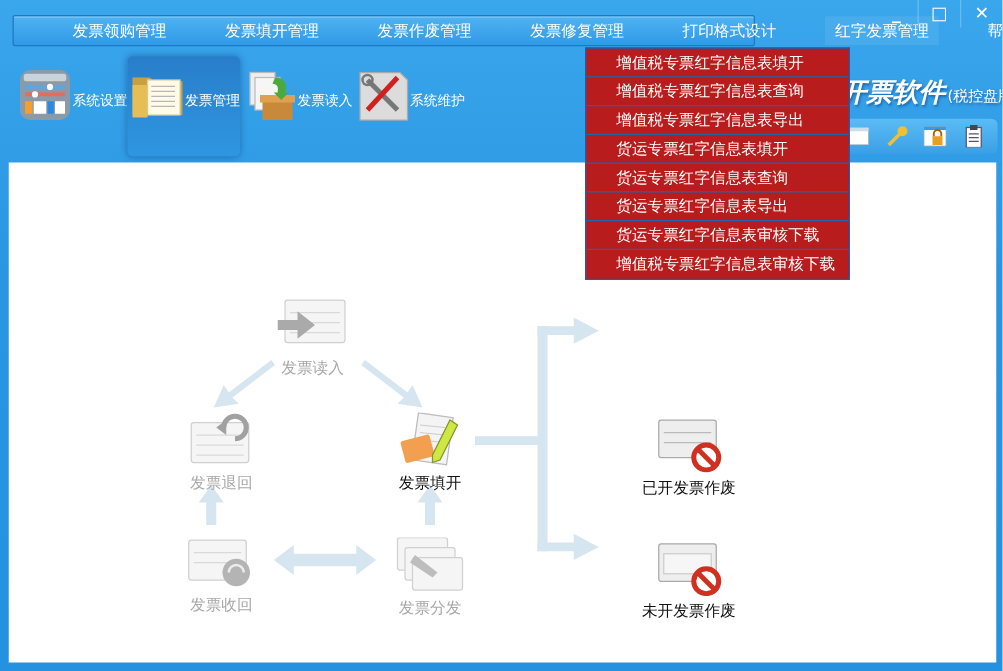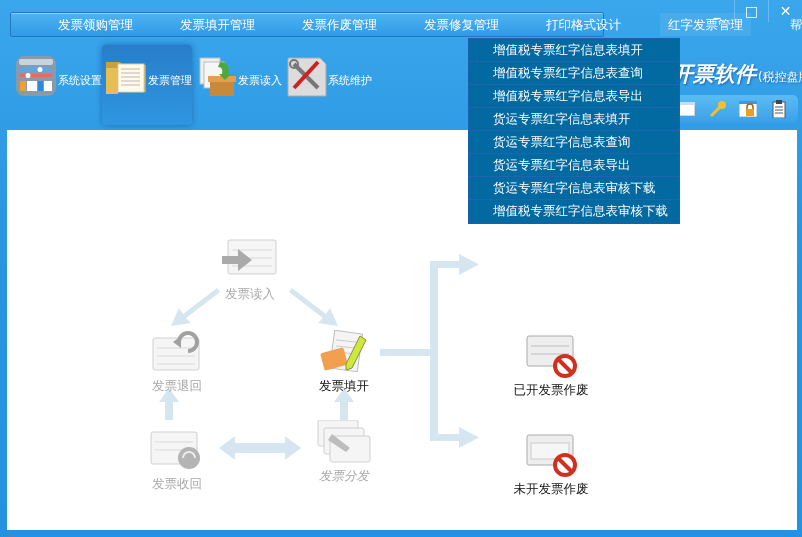--- a/index.html
+++ b/index.html
@@ -14,21 +14,21 @@
 .menu-item{color:#fff;font-size:12.5px;padding:0 8px;height:23px;line-height:23px;cursor:pointer;white-space:nowrap;margin-left:31px;}
 .toolbar{position:absolute;left:12px;top:45px;display:flex;}
 .tool{width:90px;height:80px;display:flex;flex-direction:row;align-items:center;justify-content:flex-end;padding-bottom:10px;color:#fff;font-size:11px;cursor:pointer;border-radius:4px;}
 .tool.active{background:linear-gradient(180deg,rgba(30,100,180,.6),rgba(40,130,210,.25));box-shadow:0 0 6px rgba(0,40,100,.4);}
 .tool .ico{width:44px;height:44px;margin-bottom:8px;}
 .brand{position:absolute;left:672px;top:60px;color:#fff;font-weight:bold;font-style:italic;font-size:21px;text-shadow:1px 1px 2px rgba(0,50,120,.5);white-space:nowrap;}
 .brand small{font-size:12px;font-style:normal;font-weight:normal;margin-left:2px;}
 .quickbar{position:absolute;left:668px;top:95px;width:130px;height:28px;border-radius:5px;background:linear-gradient(180deg,#5bbcf4,#3a9fe6);display:flex;align-items:center;justify-content:space-around;padding:0 4px;}
 .qb{width:20px;height:20px;display:flex;align-items:center;justify-content:center;cursor:pointer;}
 .content{position:absolute;left:7px;top:130px;width:790px;height:400px;background:#fff;}
-.dropdown{position:absolute;left:468px;top:38px;width:212px;background:#0369a1;border:1px solid #1b5fae;z-index:10;}
+.dropdown{position:absolute;left:468px;top:38px;width:212px;background:#b91c1c;border:1px solid #1b5fae;z-index:10;}
 .dd-item{height:23px;line-height:22px;border-bottom:1px solid #1f64b0;color:#fff;font-size:12.5px;padding-left:24px;cursor:pointer;white-space:nowrap;}
 .dd-item:last-child{border-bottom:none;}
 .node{position:absolute;display:flex;flex-direction:column;align-items:center;width:90px;cursor:pointer;}
 .node .ico{width:56px;height:44px;}
 .node .lbl{margin-top:4px;font-size:12.5px;white-space:nowrap;}
 .node.dim .lbl{color:#a8a8a8;}
 .node.dim .ico{opacity:.55;}
 .node.on .lbl{color:#111;}
 svg.arrows{position:absolute;left:0;top:0;}
 </style>
@@ -214,21 +214,21 @@
       <g stroke="#bbb">
           <line x1="6" y1="14" x2="44" y2="14"></line>
           <line x1="6" y1="22" x2="44" y2="22"></line>
         </g>
       <circle cx="40" cy="30" r="11" fill="#777"></circle>
       <path d="M34 30a6 6 0 0 1 12 0" fill="none" stroke="#ddd" stroke-width="2"></path>
     </svg>
     <span class="lbl">发票收回</span>
   </div>
 
-  <div class="node dim" style="left:292px;top:290px;font-style:italic;">
+  <div class="node dim" style="left:292px;top:300px;">
     <svg class="ico" viewBox="0 0 56 44">
       <rect x="2" y="0" width="40" height="26" rx="2" fill="#eee" stroke="#aaa"></rect>
       <rect x="8" y="8" width="40" height="26" rx="2" fill="#eee" stroke="#aaa"></rect>
       <rect x="14" y="16" width="40" height="26" rx="2" fill="#eee" stroke="#aaa"></rect>
       <path d="M16 14l18 14-4 4-18-12z" fill="#888"></path>
     </svg>
     <span class="lbl">发票分发</span>
   </div>
 
 

